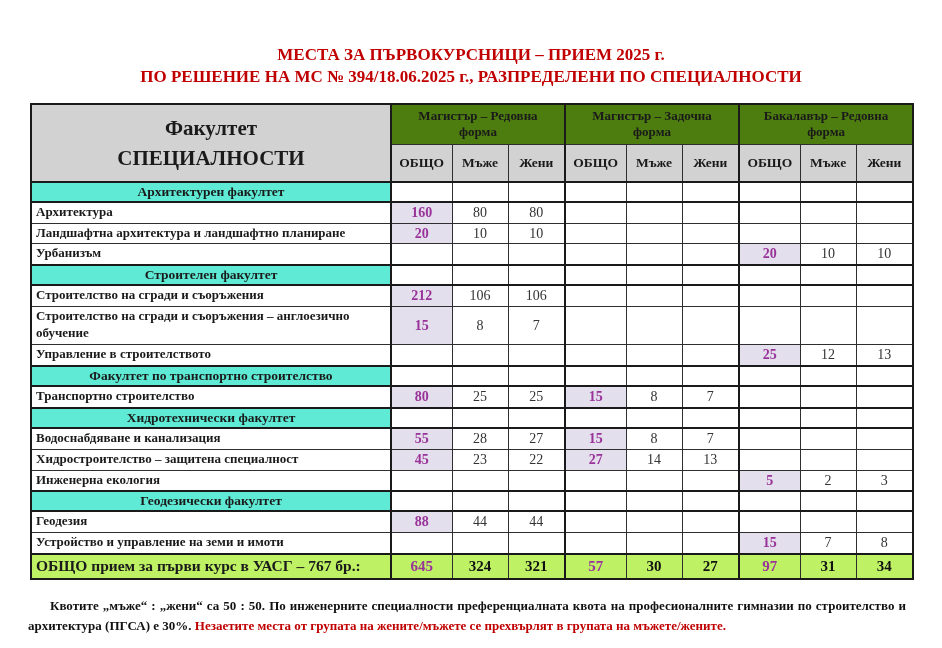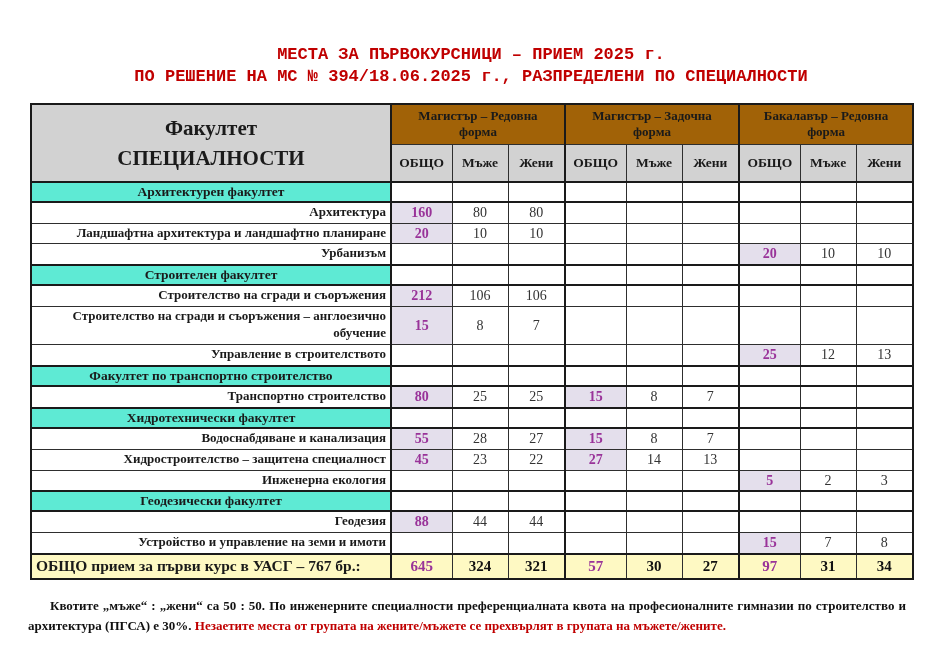--- a/index.html
+++ b/index.html
@@ -1,43 +1,43 @@
 <!DOCTYPE html>
 <html><head>
 <meta charset="utf-8">
 <style>
   * { box-sizing: border-box; margin: 0; padding: 0; }
   html, body { width: 942px; height: 648px; background: #ffffff; overflow: hidden; }
   body { font-family: "Liberation Serif", "DejaVu Serif", serif; color: #1a1a1a; }
 
-  .title-block { margin-top: 44px; text-align: center; font-weight: bold; font-size: 17px; line-height: 1.3; color: #C00000; font-family: Liberation Mono, monospace; }
+  .title-block { margin-top: 44px; text-align: center; font-weight: bold; font-size: 17px; line-height: 1.3; color: #C00000; }
 
   .table-wrap { margin: 15px 0 0 30px; }
   table { border-collapse: collapse; table-layout: fixed; width: 882px; }
   col.c-spec  { width: 360px; }
   col.c-obshto { width: 61px; }
   col.c-men   { width: 56px; }
   col.c-women { width: 57px; }
 
   th, td { border: 1px solid #2e2e2e; overflow: hidden; }
   table { border: 2px solid #1a1a1a; }
 
   .corner-cell { background: #d2d2d2; text-align: center; font-weight: bold; font-size: 21px; line-height: 1.45; vertical-align: middle; }
-  .group-cell  { background: #a16207; text-align: center; font-weight: bold; font-size: 13px; line-height: 1.25; padding: 3px 8px; vertical-align: middle; border-left-width: 2px; }
+  .group-cell  { background: #4d7c0f; text-align: center; font-weight: bold; font-size: 13px; line-height: 1.25; padding: 3px 8px; vertical-align: middle; border-left-width: 2px; }
   .sub-cell    { background: #d2d2d2; text-align: center; font-weight: bold; font-size: 13.5px; padding: 10px 1px; }
   thead tr.sub-row th { border-bottom: 2px solid #1a1a1a; }
   th.group-start, td.group-start { border-left: 2px solid #1a1a1a; }
 
-  td.spec-cell   { font-weight: bold; font-size: 13px; padding: 1px 4px 2px 4px; line-height: 1.3; text-align: right; }
+  td.spec-cell   { font-weight: bold; font-size: 13px; padding: 1px 4px 2px 4px; line-height: 1.3; text-align: left; }
   td.section-cell{ background: #5eead4; font-weight: bold; font-size: 13.5px; text-align: center; padding: 1px 0; }
   tr.section-row td { border-top: 2px solid #1a1a1a; border-bottom: 2px solid #1a1a1a; }
   td.val-cell    { text-align: center; font-size: 14px; color: #333; padding: 1px 2px; }
   td.obshto-cell { background: #e4dfec; color: #993399; font-weight: bold; }
 
-  tr.total-row td { background: #fef9c3; border-top: 2.5px solid #1a1a1a; font-weight: bold; margin-top: 25px; }
+  tr.total-row td { background: #bef264; border-top: 2.5px solid #1a1a1a; font-weight: bold; margin-top: 25px; }
   tr.total-row td.total-label { font-size: 15.5px; padding: 2px 4px 3px 4px; text-align: left; }
   tr.total-row td.val-cell { font-size: 15px; color: #111; }
   tr.total-row td.obshto-total { color: #993399; }
 
   .footnote { margin: 16px 36px 0 28px; font-size: 13px; font-weight: bold; line-height: 1.5; text-align: justify; text-indent: 22px; color: #111; }
   .footnote .red { color: #C00000; }
 </style>
 </head>
 <body>
 

